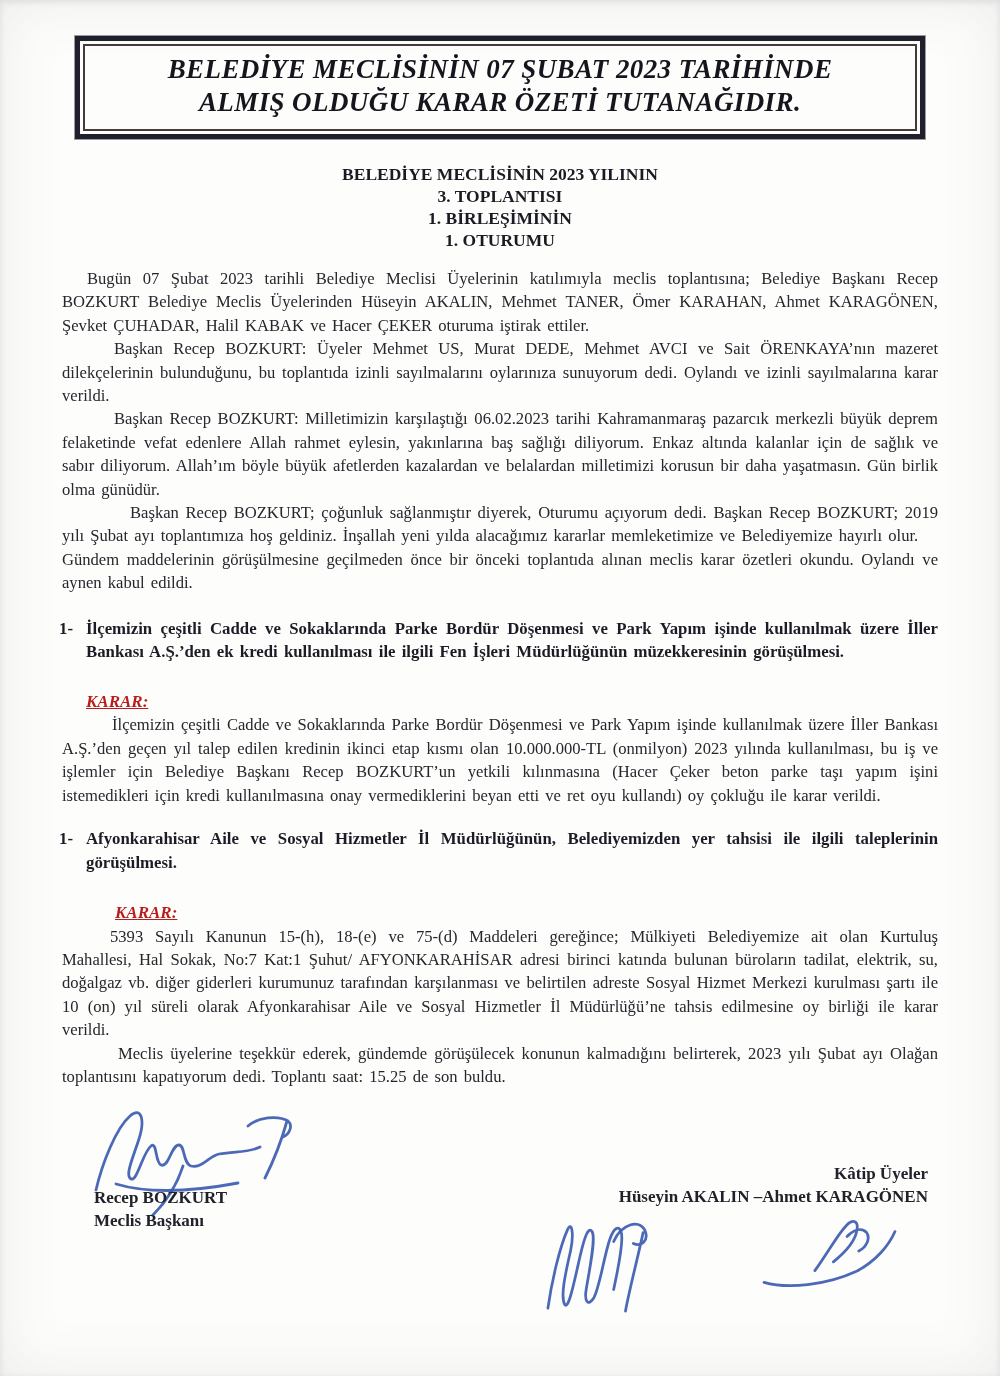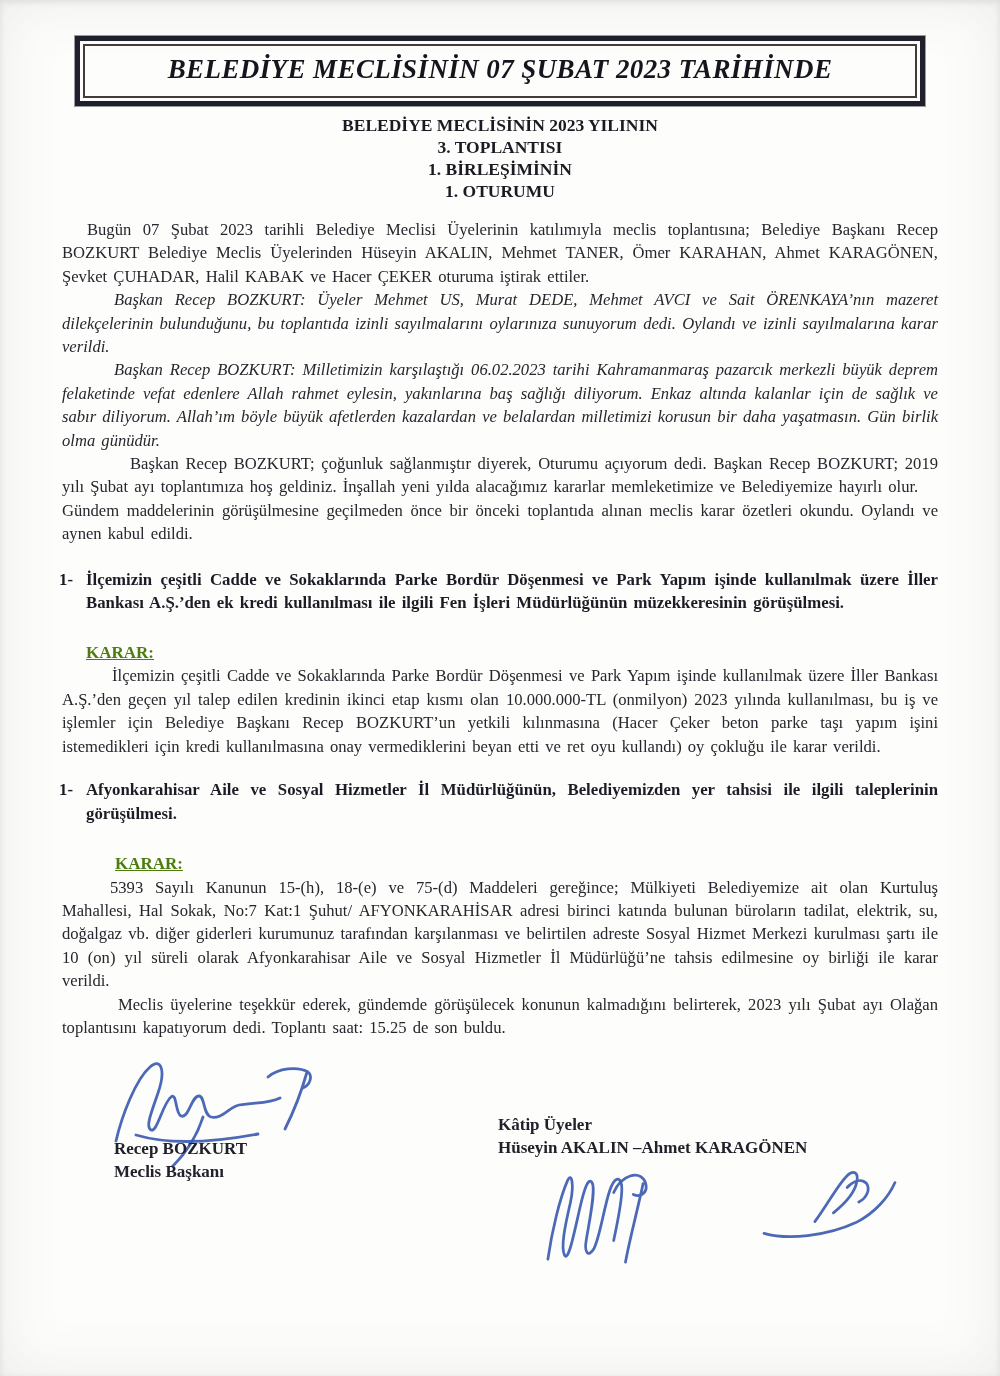--- a/index.html
+++ b/index.html
@@ -35,83 +35,85 @@
   .title-line {
     font-weight:bold; font-style:italic;
     font-size:27px; line-height:33px;
     letter-spacing:0.4px;
     color:#15151e;
   }
   
   .session {
     text-align:center; font-weight:bold;
     font-size:17.5px; line-height:22px;
-    margin-top:8px;
+    margin-top:24px;
     color:#1a1a23;
   }
   
   .body-block { margin-top:16px; }
   p.body-par {
     margin:0;
     font-size:16.6px; line-height:23.4px;
     text-align:justify;
     word-spacing:2px;
   }
   .ind-25 { text-indent:25px; }
-  .ind-52 { text-indent:52px;font-style:italic; }
+  .ind-52 { text-indent:52px; }
   .ind-68 { text-indent:68px; }
   .ind-56 { text-indent:56px; }
   
   .agenda-item {
     position:relative;
     padding-left:24px;
     font-weight:bold;
     font-size:16.8px; line-height:23.6px;
     text-align:justify;
     word-spacing:2px;
     color:#1c1c26;
   }
   .agenda-item .num { position:absolute; left:-3px; top:0; }
   .gap-22 { margin-top:22px; }
   .gap-20 { margin-top:20px; }
   .karar-head {
     font-weight:bold;
     font-size:17px; line-height:23.4px;
     text-decoration:underline;
-    color:#4d7c0f;
+    color:#b91c1c;
+    font-style:italic;
   }
   .karar-head.k1 { margin-top:26px; margin-left:24px; }
   .karar-head.k2 { margin-top:27px; margin-left:53px; }
   .karar-text { margin:0; }
   .ind-50 { text-indent:50px; }
   .ind-48 { text-indent:48px; }
   .closing { margin-top:23px; }
   
   .sig-row { display:flex; margin-top:16px; }
-  .sig-left { margin-left:52px; width:300px; position:relative; }
+  .sig-left { margin-left:32px; width:300px; position:relative; }
   .sig-left svg { display:block; margin:0 0 -30px -12px; }
   .sig-name { font-weight:bold; font-size:17px; line-height:23px; color:#21212b; }
   .sig-right {
     margin-left:auto; margin-right:10px;
-    width:430px; text-align:left;
+    width:430px; text-align:right;
     padding-top:58px;
   }
   .clerk-sigs { display:flex; justify-content:space-between; padding:4px 28px 0 34px; }
   .sig-stroke { fill:none; stroke:#3c5cb0; stroke-width:2.8; stroke-linecap:round; stroke-linejoin:round; opacity:0.92; }
 </style>
 </head>
 <body>
 
 <div class="scan-shade"></div>
 
 <div class="page">
 
   <div class="title-box">
     <div class="title-box-inner">
       <div class="title-line">BELEDİYE MECLİSİNİN 07 ŞUBAT 2023 TARİHİNDE</div>
+      <div class="title-line">ALMIŞ OLDUĞU KARAR ÖZETİ TUTANAĞIDIR.</div>
     </div>
   </div>
 
   <div class="session">
     <div>BELEDİYE MECLİSİNİN 2023 YILININ</div>
     <div>3. TOPLANTISI</div>
     <div>1. BİRLEŞİMİNİN</div>
     <div>1. OTURUMU</div>
   </div>
 

